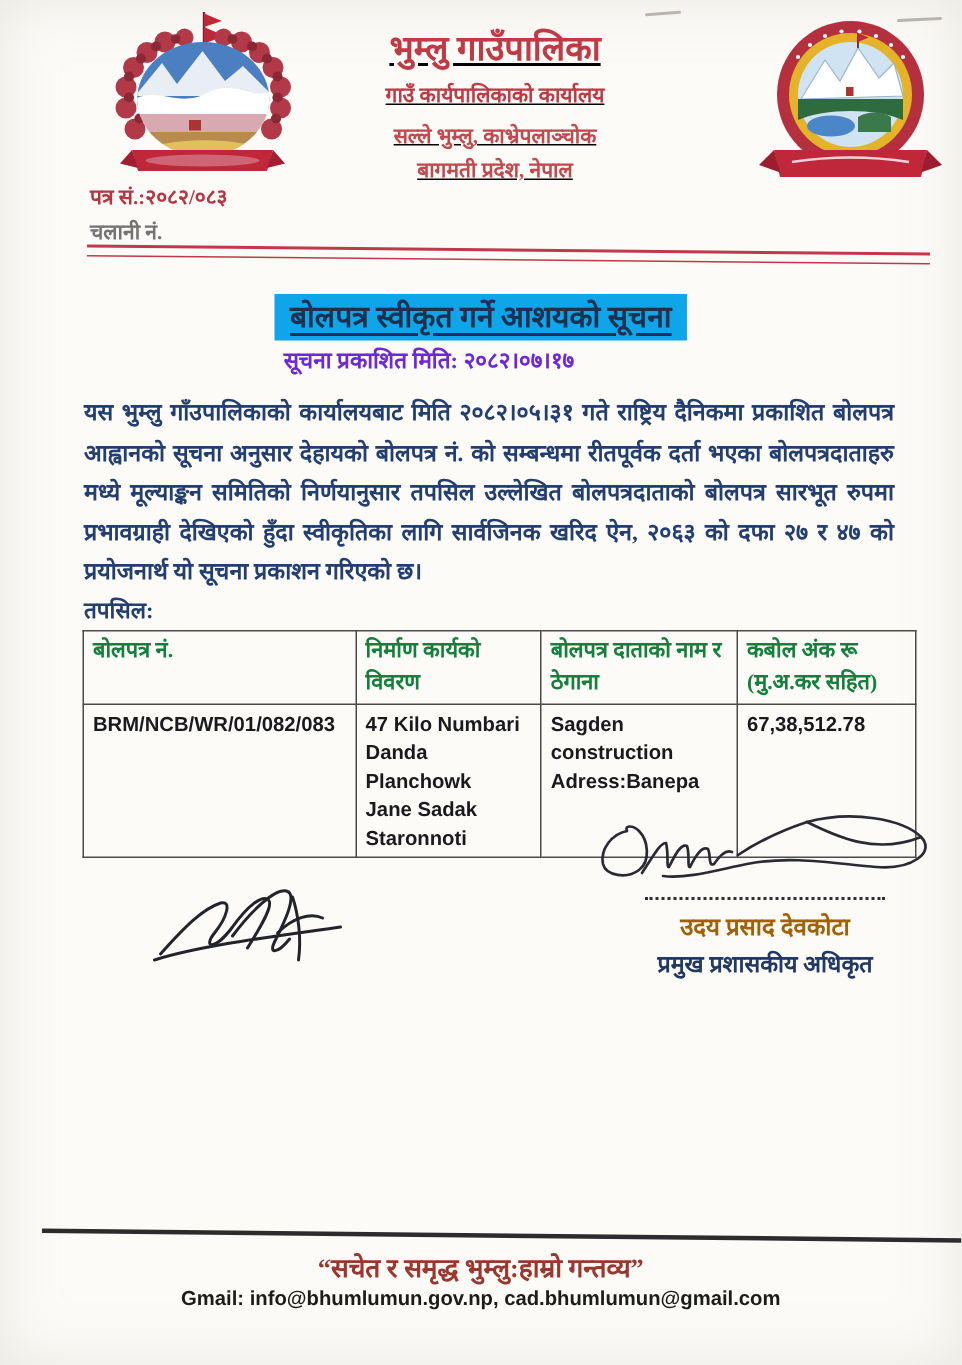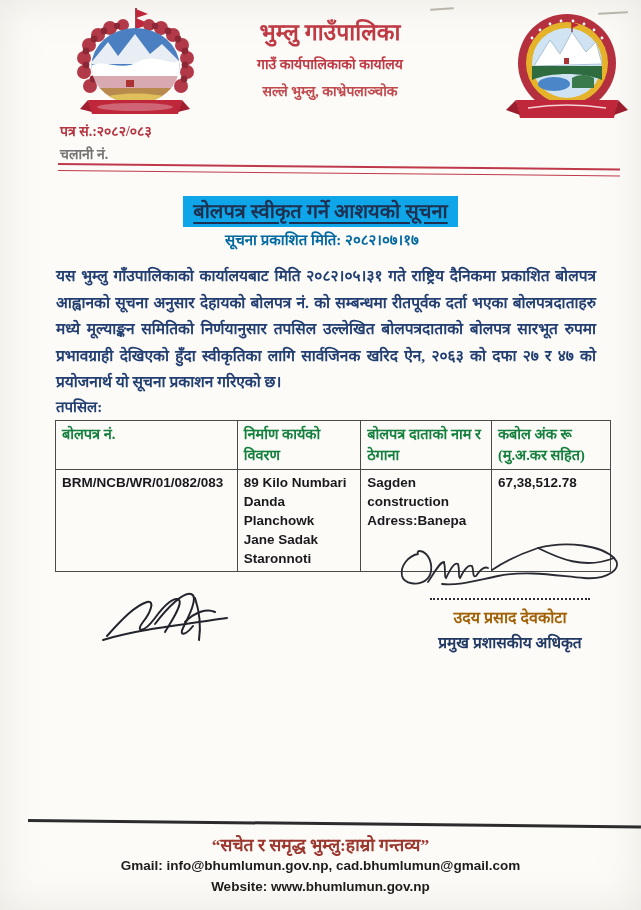--- a/index.html
+++ b/index.html
@@ -10,40 +10,40 @@
     position:relative;overflow:hidden;
   }
   .page{
     position:absolute;left:0;top:0;width:641px;height:910px;
     background:#fcfbf8;
     box-shadow:inset 0 0 40px rgba(180,175,160,.25);
   }
   
   .emblem-left{position:absolute;left:60px;top:6px;width:150px;height:115px;}
   .seal-right{position:absolute;left:494px;top:8px;width:147px;height:120px;}
-  .header-center{position:absolute;left:190px;top:18px;width:280px;text-align:center;}
+  .header-center{position:absolute;left:190px;top:18px;width:280px;text-align:center;text-decoration:underline;}
   .org-name{font-size:23px;font-weight:bold;color:#bf3a44;line-height:30px;}
   .office-name{font-size:14px;font-weight:bold;color:#bf3a44;line-height:30px;margin-top:2px;}
   .addr{font-size:14px;font-weight:bold;color:#c04a4e;line-height:23px;text-align:center;}
   .letter-no{position:absolute;left:60px;top:121px;font-size:14px;font-weight:bold;color:#b63540;}
   .dispatch-no{position:absolute;left:60px;top:144px;font-size:14px;font-weight:bold;color:#737373;}
   .red-rule{
     position:absolute;left:58px;top:163px;width:562px;height:5px;
     border-top:2px solid #c0394a;border-bottom:1.5px solid #c0394a;
     transform:rotate(0.55deg);transform-origin:left center;
   }
   
   .notice-title-wrap{position:absolute;left:0;top:196px;width:641px;text-align:center;}
   .notice-title{
     display:inline-block;font-size:20px;font-weight:bold;color:#1e3050;
     background:#0ea5e9;padding:1px 10px 3px 10px;
     text-decoration:underline;text-underline-offset:4px;
   }
   .notice-date{position:absolute;left:0;top:229px;width:572px;text-align:center;
-    font-size:15px;font-weight:bold;color:#0369a1;padding-left:36px;}
+    font-size:15px;font-weight:bold;color:#6d28d9;}
   
   .body-para{
     position:absolute;left:56px;top:263px;width:540px;
     font-size:15.5px;font-weight:bold;color:#233f72;
     line-height:26.5px;text-align:justify;
   }
   .tapsil{position:absolute;left:56px;top:396px;font-size:15px;font-weight:bold;color:#233f72;}
   
   .bid-table{
     position:absolute;left:55px;top:420px;width:556px;
@@ -146,20 +146,21 @@
       <path d="M28,94 L20,103 L32,106 Z" fill="#a21e30"></path>
       <path d="M122,94 L130,103 L118,106 Z" fill="#a21e30"></path>
       <ellipse cx="75" cy="101" rx="38" ry="4" fill="#d8909b" opacity="0.6"></ellipse>
     </svg>
   </div>
 
   <div class="header-center">
     <div class="org-name">भुम्लु गाउँपालिका</div>
     <div class="office-name">गाउँ कार्यपालिकाको कार्यालय</div>
     <div class="addr">सल्ले भुम्लु, काभ्रेपलाञ्चोक</div>
+    <div class="addr">बागमती प्रदेश, नेपाल</div>
   </div>
 
   <div class="seal-right">
     <svg width="147" height="120" viewBox="0 0 147 120">
       <circle cx="73" cy="55" r="49" fill="#b5303f"></circle>
       <circle cx="73" cy="55" r="41" fill="#e5b32a"></circle>
       <circle cx="73" cy="55" r="35" fill="#cfe3f2"></circle>
       <g>
         <path d="M40,58 L56,32 L66,46 L78,24 L92,44 L102,34 L108,56 Z" fill="#ffffff" stroke="#9db6cc" stroke-width="0.8"></path>
         <path d="M38,58 L108,58 L108,72 C90,64 56,64 38,72 Z" fill="#2e6b3e"></path>
@@ -204,21 +205,21 @@
     <tbody>
         <tr>
       <th class="c1">बोलपत्र नं.</th>
       <th class="c2">निर्माण कार्यको विवरण</th>
       <th class="c3">बोलपत्र दाताको नाम र ठेगाना</th>
       <th class="c4">कबोल अंक रू
 (मु.अ.कर सहित)</th>
     </tr>
     <tr>
       <td>BRM/NCB/WR/01/082/083</td>
-      <td>89 Kilo Numbari
+      <td>47 Kilo Numbari
 Danda Planchowk
 Jane Sadak
 Staronnoti</td>
       <td>Sagden construction
 Adress:Banepa</td>
       <td>67,38,512.78</td>
     </tr>
   </tbody>
     </table>
 
@@ -244,15 +245,14 @@
       </g>
     </svg>
     <div class="dotted-line"></div>
     <div class="sig-name">उदय प्रसाद देवकोटा</div>
     <div class="sig-desg">प्रमुख प्रशासकीय अधिकृत</div>
   </div>
 
   <div class="footer-rule"></div>
   <div class="slogan">“सचेत र समृद्ध भुम्लु:हाम्रो गन्तव्य”</div>
   <div class="contact gmail-line">Gmail: info@bhumlumun.gov.np, cad.bhumlumun@gmail.com</div>
-  <div class="contact website-line">Website: www.bhumlumun.gov.np</div>
 
 </div>
 
 </body></html>

